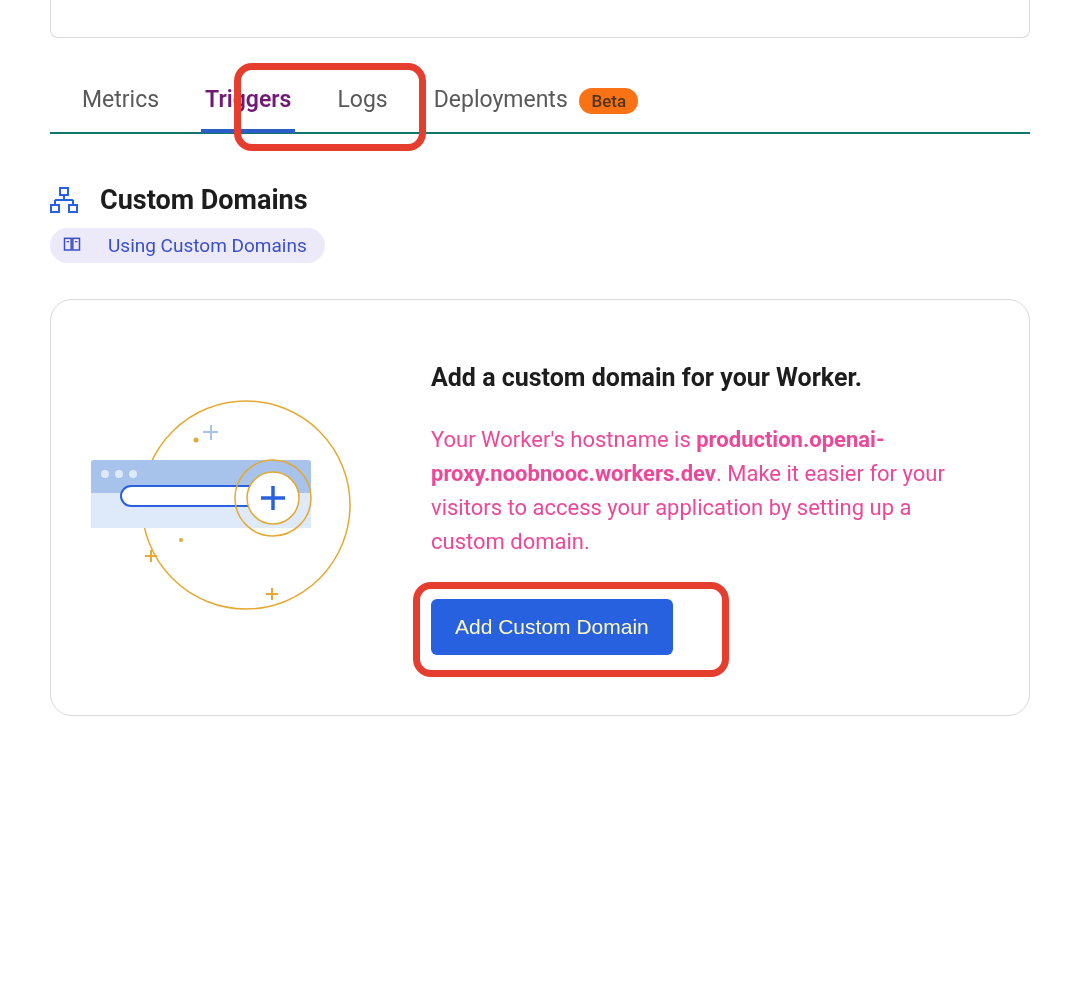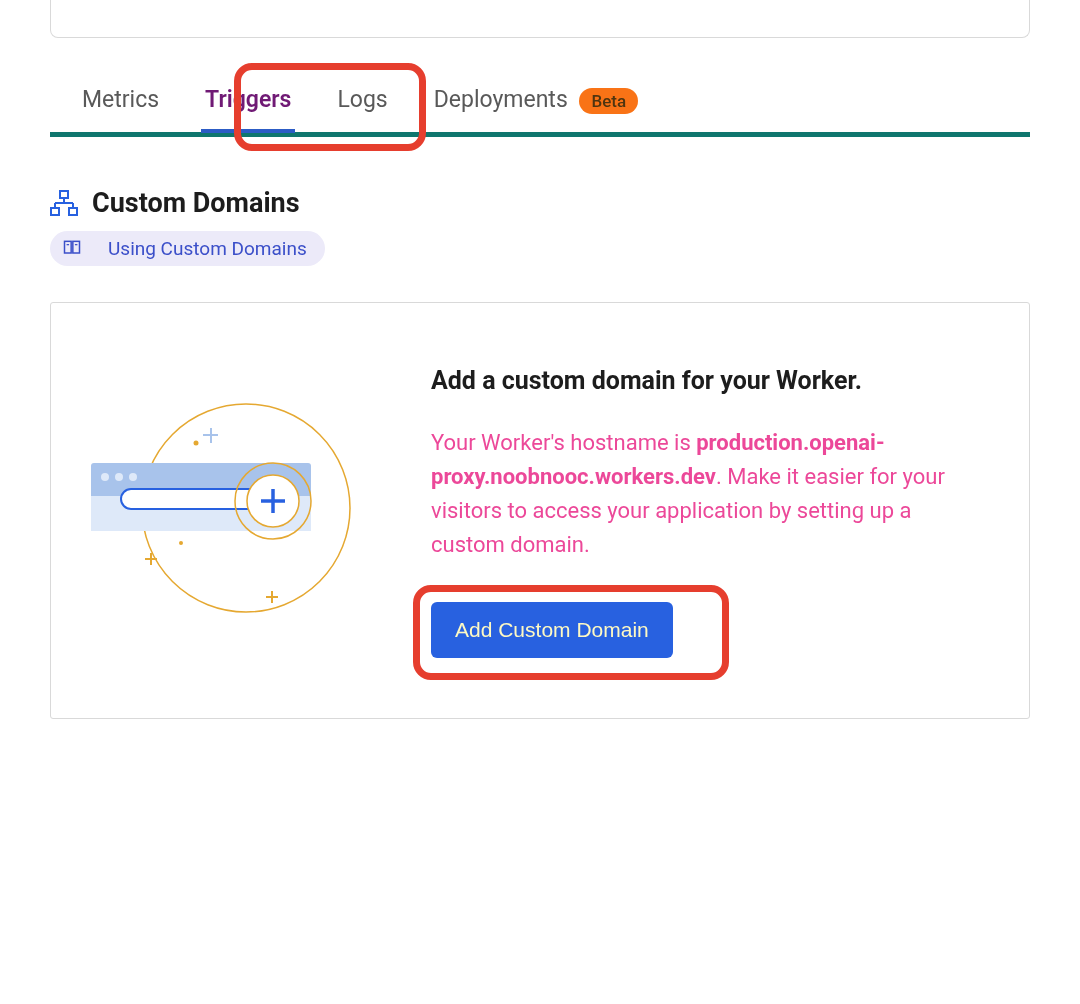--- a/index.html
+++ b/index.html
@@ -18,21 +18,21 @@
       margin: 0 50px 30px 50px;
       border: 1px solid #d9d9d9;
       border-radius: 8px;
       height: 38px;
       border-top: none;
       border-top-left-radius: 0;
       border-top-right-radius: 0;
     }
     .tabs-container {
       margin: 0 50px;
-      border-bottom: 5px solid #0f766e;
+      border-bottom: 2px solid #0f766e;
       display: flex;
       gap: 38px;
       padding-left: 28px;
       position: relative;
     }
     .tab {
       padding: 18px 4px;
       font-size: 23px;
       color: #595959;
       cursor: pointer;
@@ -80,20 +80,21 @@
     .section-header {
       display: flex;
       align-items: center;
       gap: 14px;
       margin-bottom: 12px;
     }
     .section-header .title {
       font-size: 27px;
       font-weight: 700;
       color: #1d1d1d;
+      margin-left: 8px;
     }
     .network-icon {
       width: 28px;
       height: 26px;
       flex-shrink: 0;
     }
     .section-desc {
       font-size: 23px;
       color: #333;
       margin-bottom: 16px;
@@ -109,21 +110,21 @@
       border-radius: 20px;
       cursor: pointer;
     }
     .link-pill svg {
       width: 20px;
       height: 20px;
     }
     .card {
       margin-top: 36px;
       border: 1px solid #d9d9d9;
-      border-radius: 3px;
+      border-radius: 22px;
       padding: 60px 50px 60px 40px;
       display: flex;
       gap: 50px;
       align-items: flex-start;
     }
     .illustration {
       flex-shrink: 0;
       width: 290px;
       height: 230px;
       position: relative;

